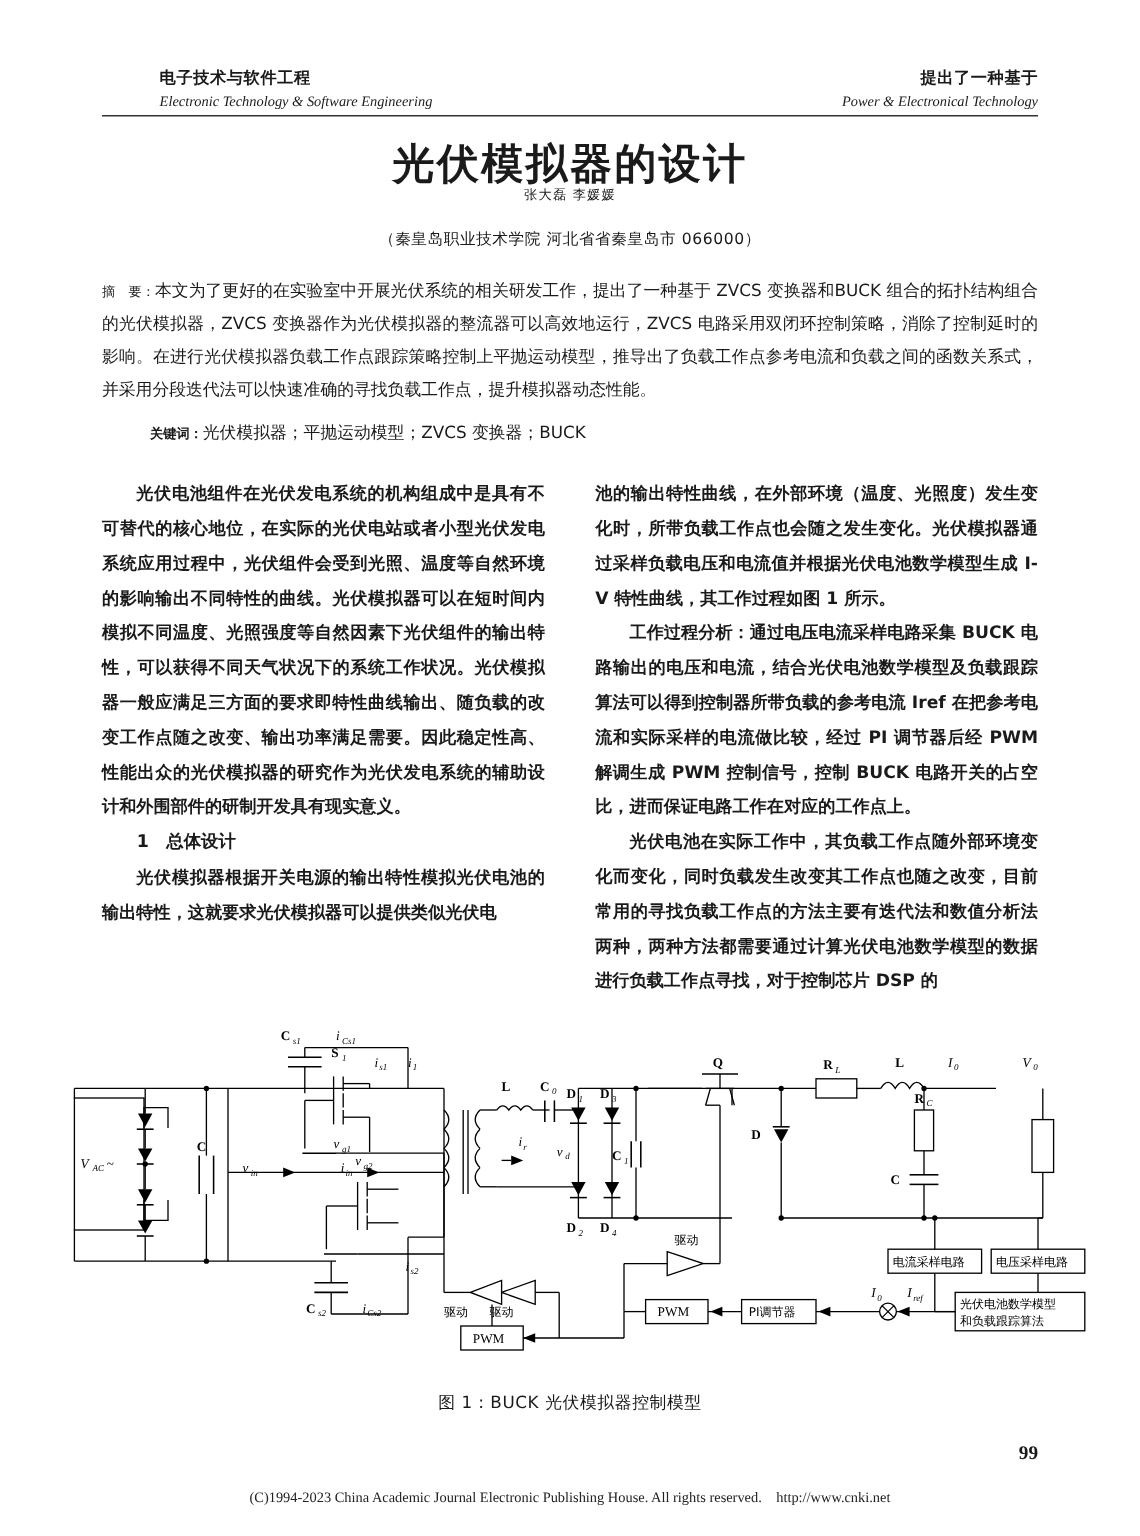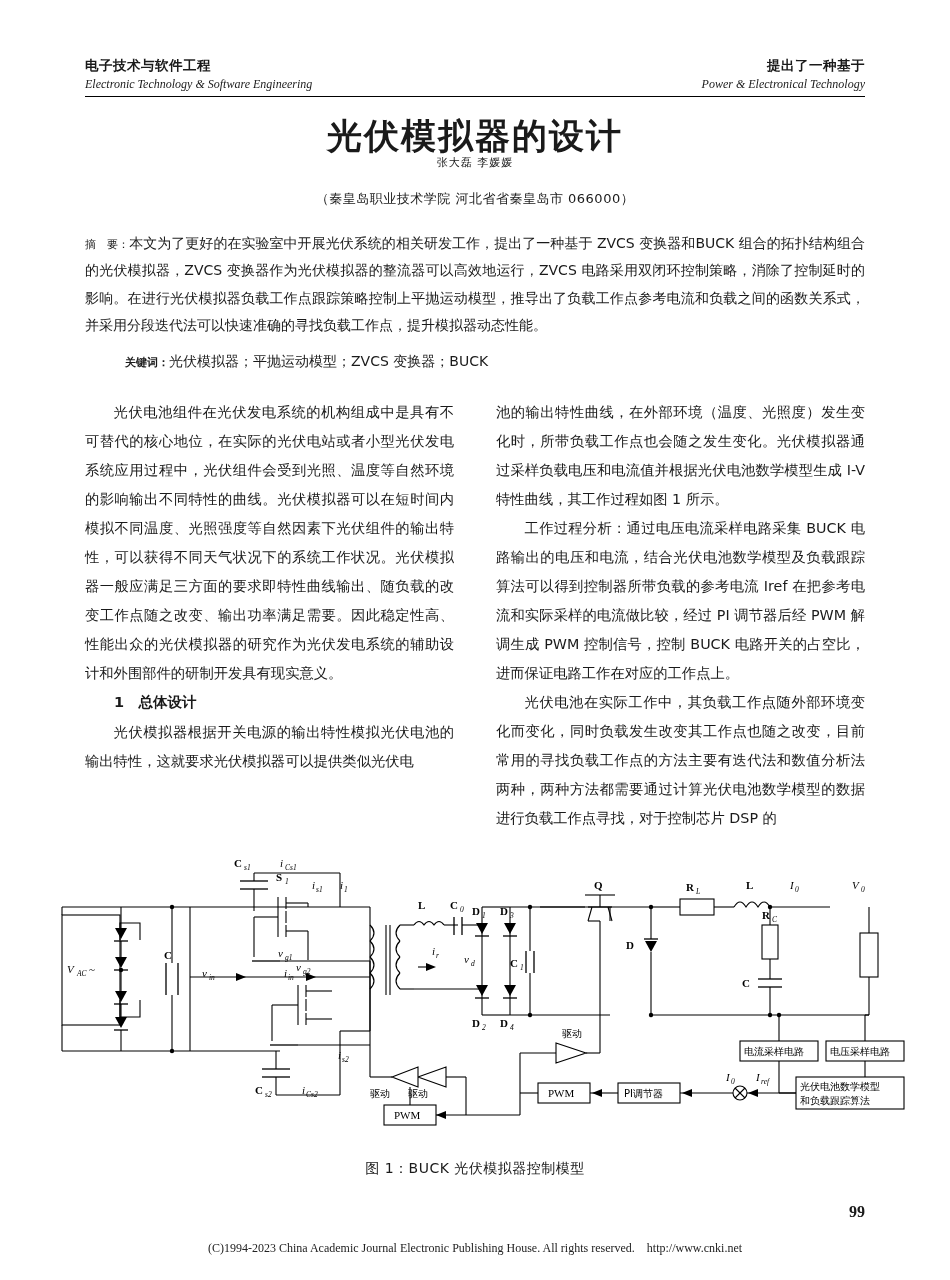--- a/index.html
+++ b/index.html
@@ -10,21 +10,21 @@
     position:relative;
     overflow:hidden;
   }
   .page{position:relative;width:950px;height:1280px;}
 
   
   .header{
     position:absolute;left:85px;top:55px;width:780px;
   }
   .hdr-row{display:flex;justify-content:space-between;align-items:flex-start;}
-  .hdr-left,.hdr-right{line-height:1.5;}
+  .hdr-left,.hdr-right{line-height:1.5;margin-left:48px;}
   .hdr-right{text-align:right;}
   .hdr-cn{font-size:13.5px;font-weight:bold;font-family:"DejaVu Sans", sans-serif;letter-spacing:0.5px;}
   .hdr-en{font-size:12px;font-style:italic;font-family:"Liberation Serif", serif;}
   .hdr-rule{border-bottom:1.3px solid #000;margin-top:3px;width:780px;}
 
   
   .title{
     position:absolute;left:0;top:113px;width:950px;text-align:center;
     font-size:35px;font-weight:bold;font-family:"DejaVu Sans", sans-serif;
     letter-spacing:2px;
@@ -53,21 +53,21 @@
   }
   .keywords .lbl{font-weight:bold;margin-left:40px;}
 
   
   .cols{
     position:absolute;left:85px;top:398px;width:780px;height:440px;
     display:flex;gap:42px;
   }
   .col{width:369px;font-size:14.3px;line-height:2.03;text-align:justify;
        font-family:"DejaVu Sans", sans-serif;}
-  .col p{margin:0;text-indent:2em;}
+  .col p{margin:0;text-indent:2em;font-weight:bold;}
   .col p.noind{text-indent:0;}
   .sec-h{margin:6px 0 0 0;font-weight:bold;font-size:14.5px;text-indent:0;
          font-family:"DejaVu Sans", sans-serif;}
 
   
   .figure{position:absolute;left:40px;top:845px;width:870px;height:320px;}
   .figcap{
     position:absolute;left:0;top:1160px;width:950px;text-align:center;
     font-size:14px;font-family:"DejaVu Sans", sans-serif;letter-spacing:0.5px;
   }

